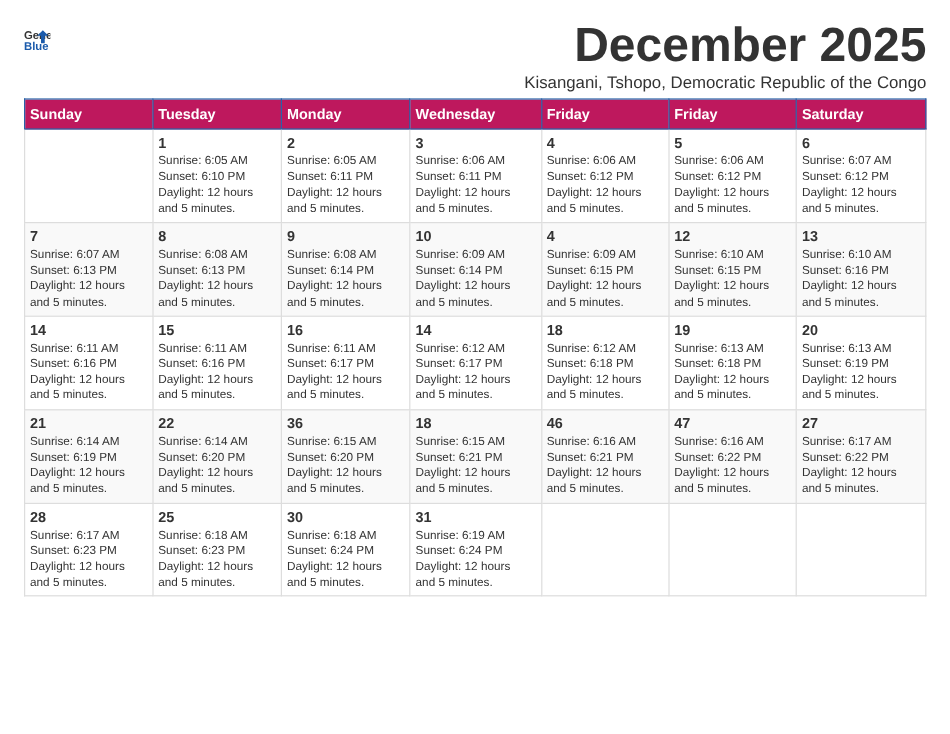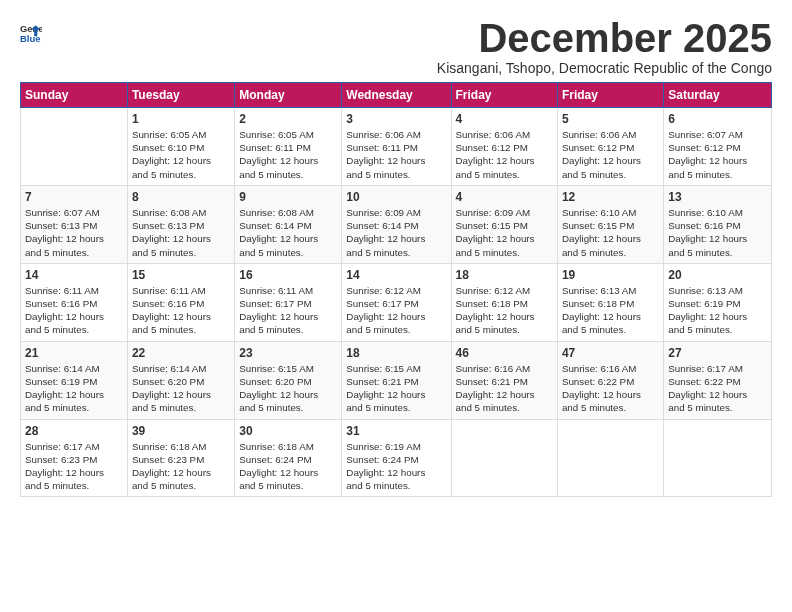--- a/index.html
+++ b/index.html
@@ -279,21 +279,21 @@
 and 5 minutes.</div>
           </td>
           <td>
             <span class="day-number">22</span>
             <div class="day-info" style="white-space: pre-line;">Sunrise: 6:14 AM
 Sunset: 6:20 PM
 Daylight: 12 hours
 and 5 minutes.</div>
           </td>
           <td>
-            <span class="day-number">23</span>
+            <span class="day-number">36</span>
             <div class="day-info" style="white-space: pre-line;">Sunrise: 6:15 AM
 Sunset: 6:20 PM
 Daylight: 12 hours
 and 5 minutes.</div>
           </td>
           <td>
             <span class="day-number">18</span>
             <div class="day-info" style="white-space: pre-line;">Sunrise: 6:15 AM
 Sunset: 6:21 PM
 Daylight: 12 hours
@@ -323,21 +323,21 @@
         </tr>
         <tr>
           <td>
             <span class="day-number">28</span>
             <div class="day-info" style="white-space: pre-line;">Sunrise: 6:17 AM
 Sunset: 6:23 PM
 Daylight: 12 hours
 and 5 minutes.</div>
           </td>
           <td>
-            <span class="day-number">39</span>
+            <span class="day-number">25</span>
             <div class="day-info" style="white-space: pre-line;">Sunrise: 6:18 AM
 Sunset: 6:23 PM
 Daylight: 12 hours
 and 5 minutes.</div>
           </td>
           <td>
             <span class="day-number">30</span>
             <div class="day-info" style="white-space: pre-line;">Sunrise: 6:18 AM
 Sunset: 6:24 PM
 Daylight: 12 hours

